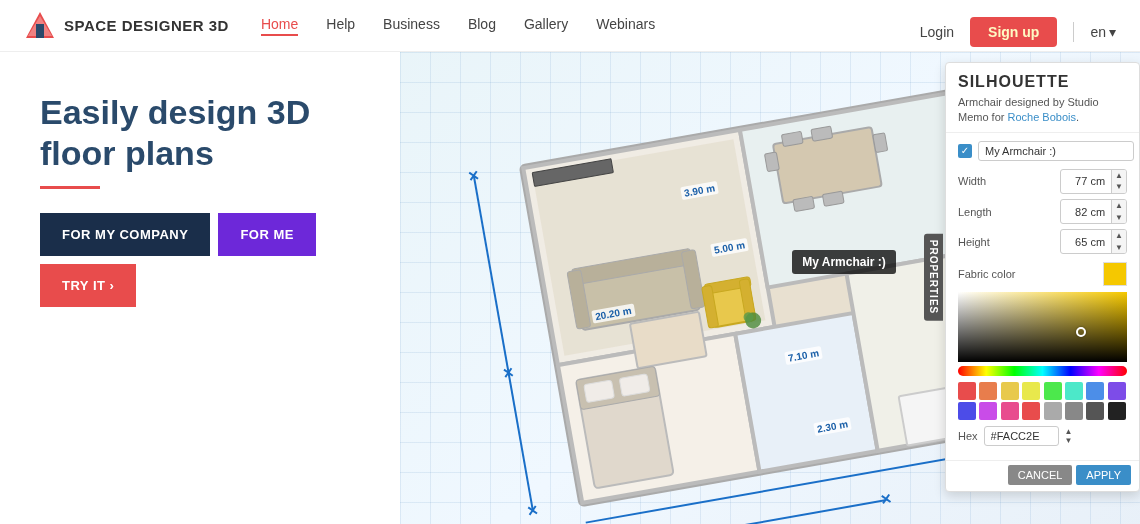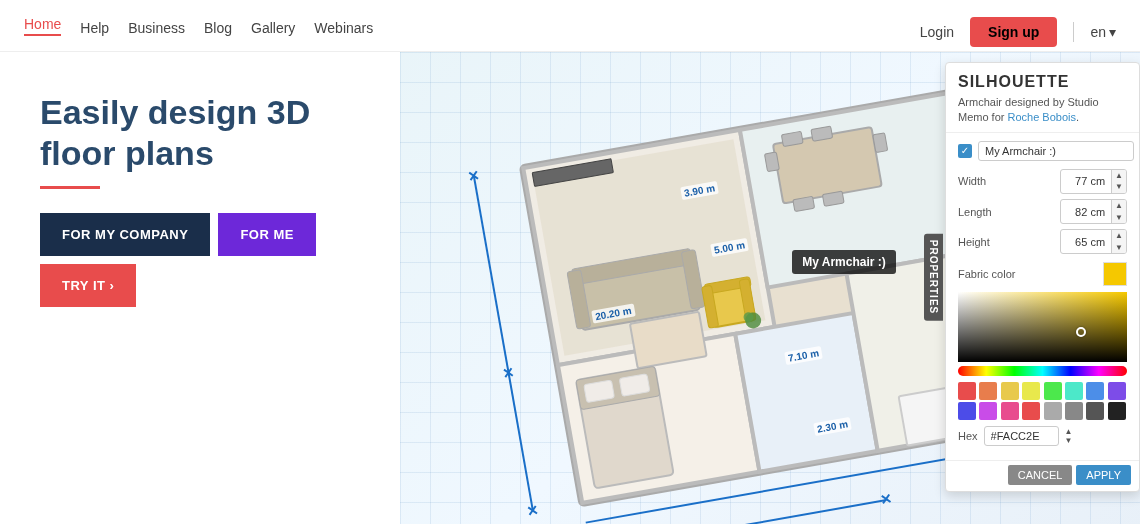--- a/index.html
+++ b/index.html
@@ -7,27 +7,27 @@
 
     
     header {
       display: flex; align-items: center; height: 52px;
       padding: 0 24px; border-bottom: 1px solid #eee;
       position: relative; z-index: 10; background: #fff;
     }
     .logo-area { display: flex; align-items: center; gap: 8px; margin-right: 32px; }
     .logo-icon { width: 32px; height: 32px; }
     .logo-text { font-size: 15px; font-weight: 700; color: #333; letter-spacing: 0.5px; }
-    nav { display: flex; gap: 19px; align-items: flex-end; }
+    nav { display: flex; gap: 28px; align-items: flex-start; }
     .nav-item { font-size: 14px; color: #444; text-decoration: none; cursor: pointer; }
     .nav-item.active { color: #e84c4c; border-bottom: 2px solid #e84c4c; padding-bottom: 2px; }
     .header-right { margin-left: auto; display: flex; align-items: center; gap: 16px; margin-top: 12px; }
     .login-btn { font-size: 14px; color: #444; cursor: pointer; }
     .signup-btn {
-      background: #e84c4c; color: #000000; border: none;
+      background: #e84c4c; color: #fef9c3; border: none;
       padding: 7px 18px; border-radius: 4px; font-size: 14px;
       cursor: pointer; font-weight: 600;
     }
     .lang-selector { font-size: 14px; color: #444; cursor: pointer; display: flex; align-items: center; gap: 3px; }
     .divider-v { width: 1px; height: 20px; background: #ccc; }
 
     
     .main-content {
       display: flex; position: relative; height: calc(524px - 52px); overflow: hidden;
     }
@@ -166,20 +166,29 @@
       background: rgba(255,255,255,0.8); padding: 1px 3px; border-radius: 2px;
     }
 
     
     .floorplan-svg { position: absolute; top: 0; left: 0; width: 100%; height: 100%; }
   </style>
 </head>
 <body>
 
 <header>
+  <div class="logo-area">
+
+    <svg class="logo-icon" viewBox="0 0 32 32">
+      <polygon points="16,2 30,28 2,28" fill="#e84c4c"></polygon>
+      <polygon points="16,6 28,26 4,26" fill="#fff" opacity="0.3"></polygon>
+      <rect x="12" y="14" width="8" height="14" fill="#2a4a6b"></rect>
+    </svg>
+    <span class="logo-text">SPACE DESIGNER 3D</span>
+  </div>
   <nav>
     <a class="nav-item active">Home</a>
     <a class="nav-item">Help</a>
     <a class="nav-item">Business</a>
     <a class="nav-item">Blog</a>
     <a class="nav-item">Gallery</a>
     <a class="nav-item">Webinars</a>
   </nav>
   <div class="header-right">
     <span class="login-btn">Login</span>

